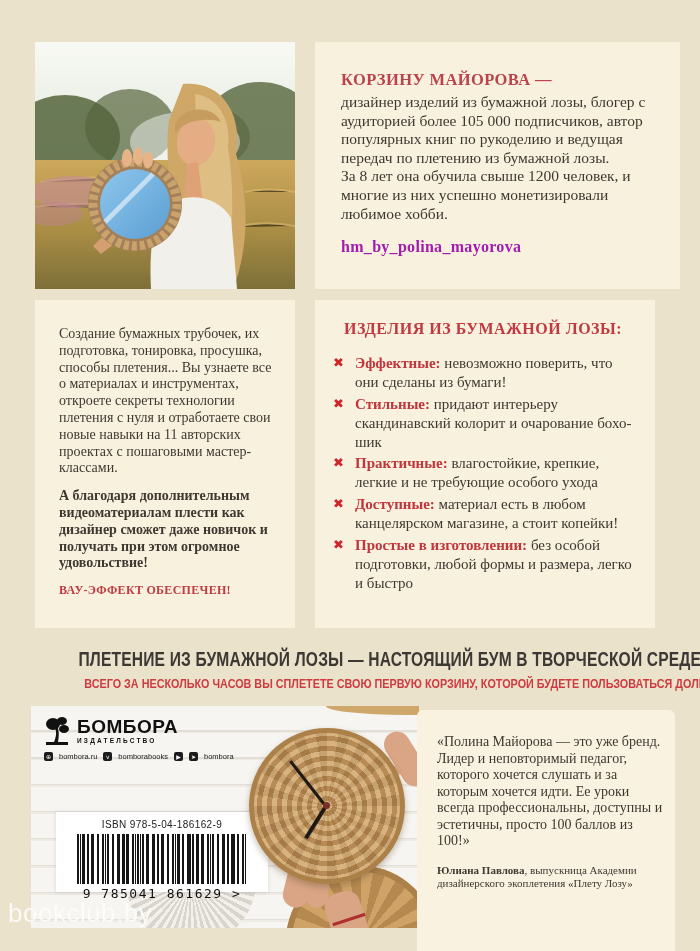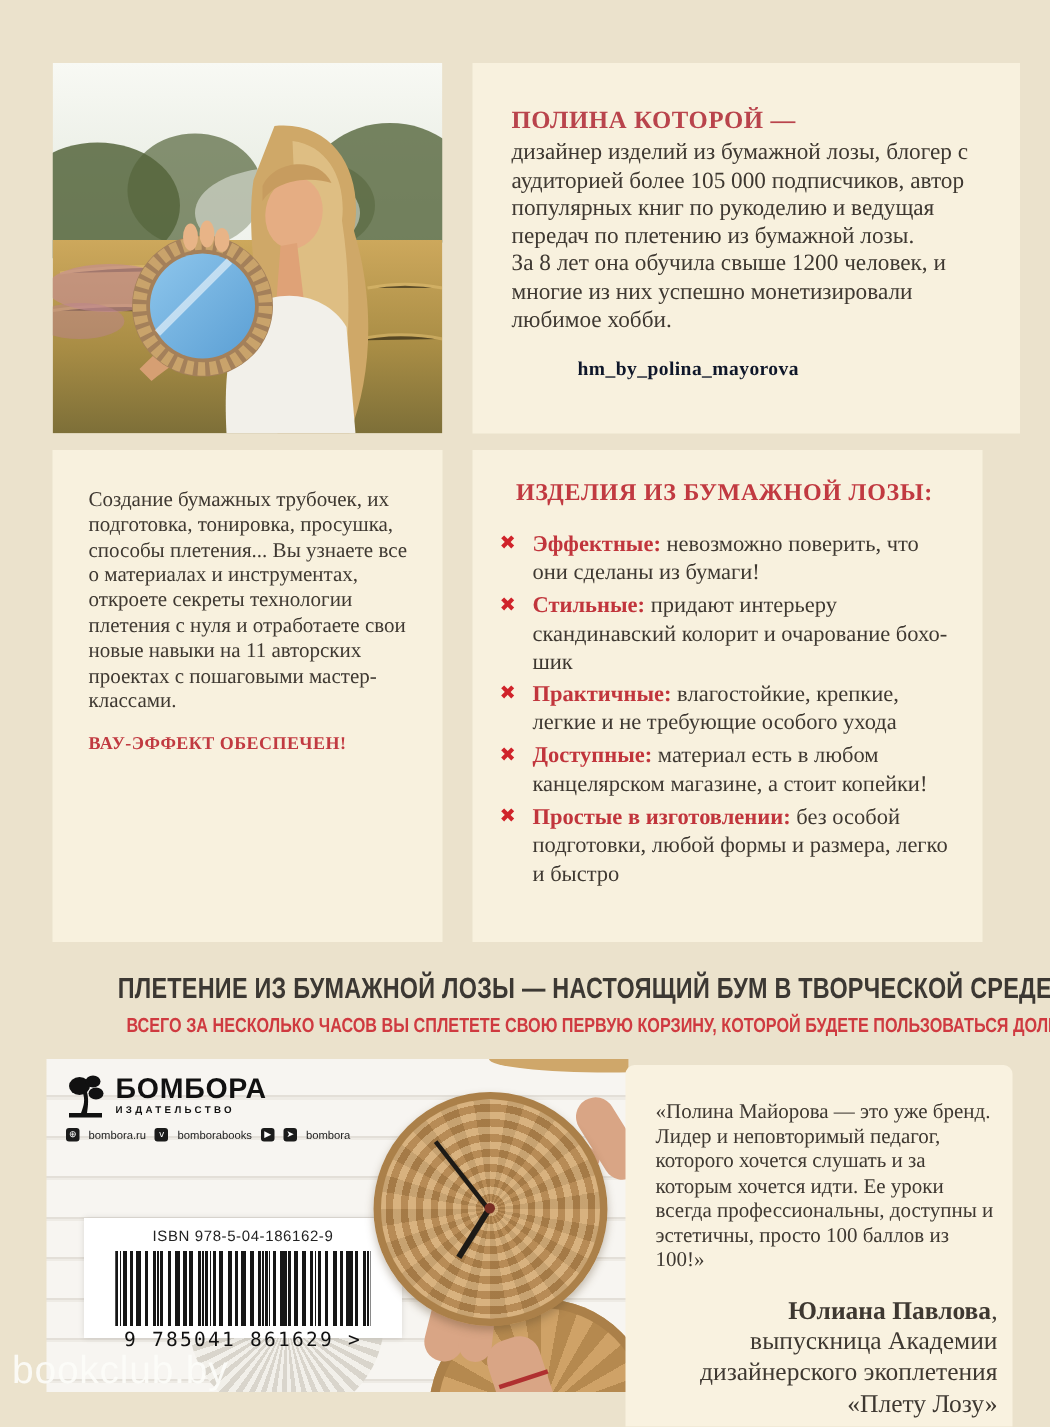--- a/index.html
+++ b/index.html
@@ -9,21 +9,21 @@
     font-family:"Liberation Serif", serif;
     color:#3e3831;
   }
   .panel{background:#f8f1de;position:absolute;box-sizing:border-box;}
 
   
   .photo-top{position:absolute;left:35px;top:42px;width:260px;height:247px;overflow:hidden;}
   .author-panel{left:315px;top:42px;width:365px;height:247px;padding:28px 26px 0 26px;}
   .author-name{color:#b9444c;font-weight:bold;font-size:16.5px;letter-spacing:.4px;margin:0 0 3px 0;}
   .author-bio{font-size:15.5px;line-height:1.2;margin:0;}
-  .author-handle{color:#0f172a;font-size:13px;font-weight:bold;margin-top:15px;letter-spacing:.3px;margin-left:44px;}
+  .author-handle{color:#a21caf;font-size:16px;font-weight:bold;margin-top:15px;letter-spacing:.3px;}
 
   
   .summary-panel{left:35px;top:300px;width:260px;height:328px;padding:26px 22px 0 24px;font-size:14px;line-height:1.2;}
   .summary-panel p{margin:0 0 11px 0;}
   .summary-p2{font-weight:bold;}
   .wow{color:#c13a41;font-weight:bold;font-size:12px;letter-spacing:.3px;}
 
   .features-panel{left:315px;top:300px;width:340px;height:328px;padding:20px 22px 0 18px;}
   .features-heading{color:#c13a41;font-weight:bold;font-size:16px;text-align:center;letter-spacing:.5px;margin:0 0 16px 0;}
   .feature-list{list-style:none;margin:0;padding:0;font-size:15px;line-height:1.26;}
@@ -83,21 +83,21 @@
   .hand-right{left:345px;top:40px;width:60px;height:26px;transform:rotate(58deg);}
   .hand-right2{left:332px;top:52px;width:40px;height:12px;transform:rotate(40deg);border-radius:8px;}
   .hand-left{left:255px;top:150px;width:26px;height:52px;transform:rotate(14deg);}
   .hand-left2{left:276px;top:158px;width:22px;height:44px;transform:rotate(6deg);}
   .forearm{left:300px;top:185px;width:36px;height:70px;transform:rotate(-18deg);}
   .bracelet{position:absolute;left:301px;top:212px;width:34px;height:3px;background:#b03030;transform:rotate(-18deg);z-index:2;}
 
   
   .quote-panel{left:417px;top:710px;width:258px;height:258px;background:#f9f2e0;border-radius:6px;padding:24px 10px 0 20px;}
   .quote-text{font-size:14px;line-height:1.18;margin:0;}
-  .quote-attr{margin-top:14px;text-align:right;font-size:17px;line-height:1.22;}
+  .quote-attr{margin-top:14px;font-size:11px;line-height:1.22;}
   .quote-author{font-weight:bold;}
 
   .watermark{position:absolute;left:8px;top:898px;font-family:"Liberation Sans",sans-serif;
     font-size:26px;color:rgba(252,252,248,.92);letter-spacing:.5px;}
 </style>
 </head>
 <body>
 
 <div class="photo-top">
   <svg width="260" height="247" viewBox="0 0 260 247">
@@ -149,28 +149,29 @@
     <path d="M70,180 L118,132" stroke="#ffffff" stroke-width="5" opacity=".55"></path>
     <g fill="#e8b487">
       <ellipse cx="92" cy="116" rx="5" ry="9"></ellipse>
       <ellipse cx="103" cy="114" rx="5" ry="9"></ellipse>
       <ellipse cx="113" cy="118" rx="5" ry="8"></ellipse>
     </g>
   </svg>
 </div>
 
 <div class="panel author-panel">
-  <p class="author-name">ПОЛИНА КОТОРОЙ —</p>
+  <p class="author-name">КОРЗИНУ МАЙОРОВА —</p>
   <p class="author-bio">дизайнер изделий из бумажной лозы, блогер с аудиторией более 105 000 подписчиков, автор популярных книг по рукоделию и ведущая передач по плетению из бумажной лозы.</p>
   <p class="author-bio">За 8 лет она обучила свыше 1200 человек, и многие из них успешно монетизировали любимое хобби.</p>
   <div class="author-handle">hm_by_polina_mayorova</div>
 </div>
 
 <div class="panel summary-panel">
   <p>Создание бумажных трубочек, их подготовка, тонировка, просушка, способы плетения... Вы узнаете все о материалах и инструментах, откроете секреты технологии плетения с нуля и отработаете свои новые навыки на 11 авторских проектах с пошаговыми мастер-классами.</p>
+  <p class="summary-p2">А благодаря дополнительным видеоматериалам плести как дизайнер сможет даже новичок и получать при этом огромное удовольствие!</p>
   <p class="wow">ВАУ-ЭФФЕКТ ОБЕСПЕЧЕН!</p>
 </div>
 
 <div class="panel features-panel">
   <p class="features-heading">ИЗДЕЛИЯ ИЗ БУМАЖНОЙ ЛОЗЫ:</p>
   <ul class="feature-list">
     <li class="feature-item">
       <span class="bullet-x">✖</span><span class="feature-term">Эффектные:</span><span> невозможно поверить, что они сделаны из бумаги!</span>
     </li>
     <li class="feature-item">

